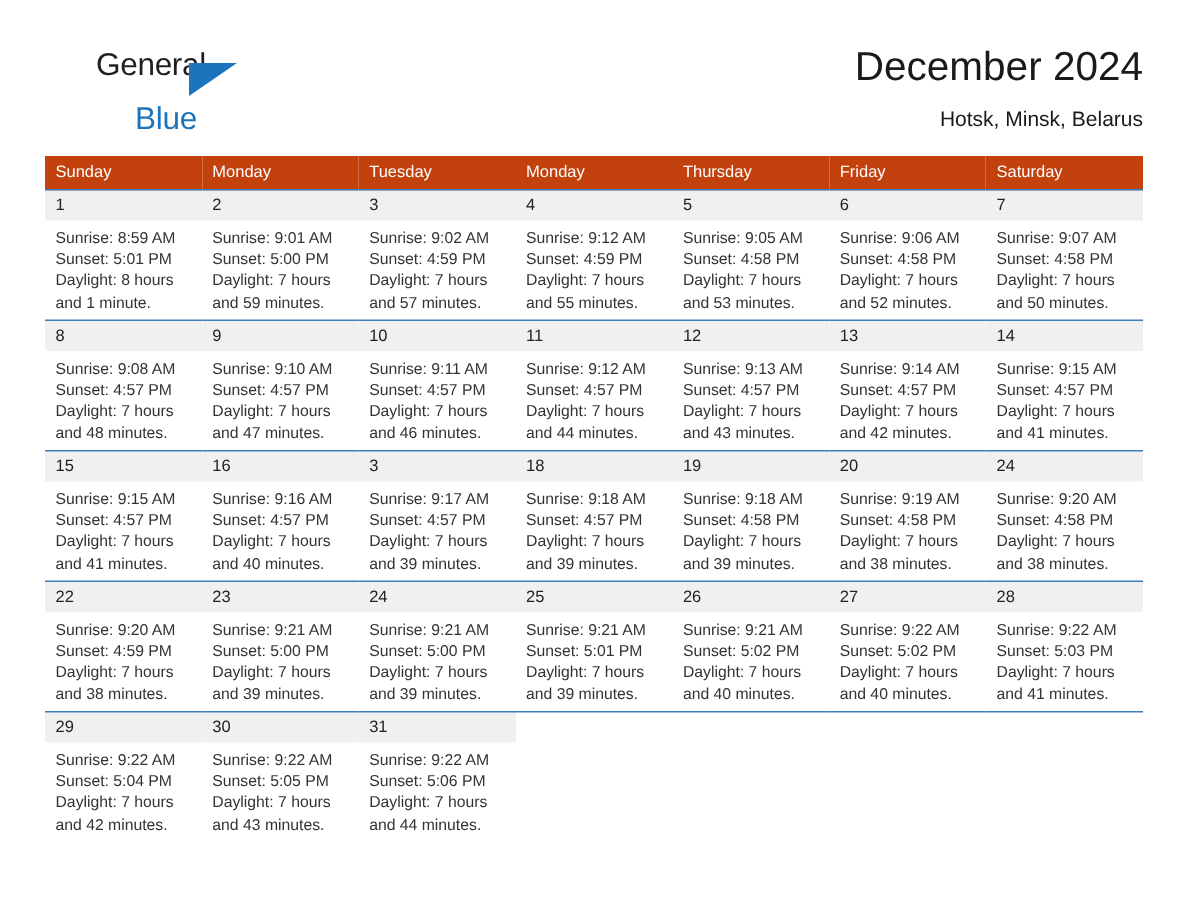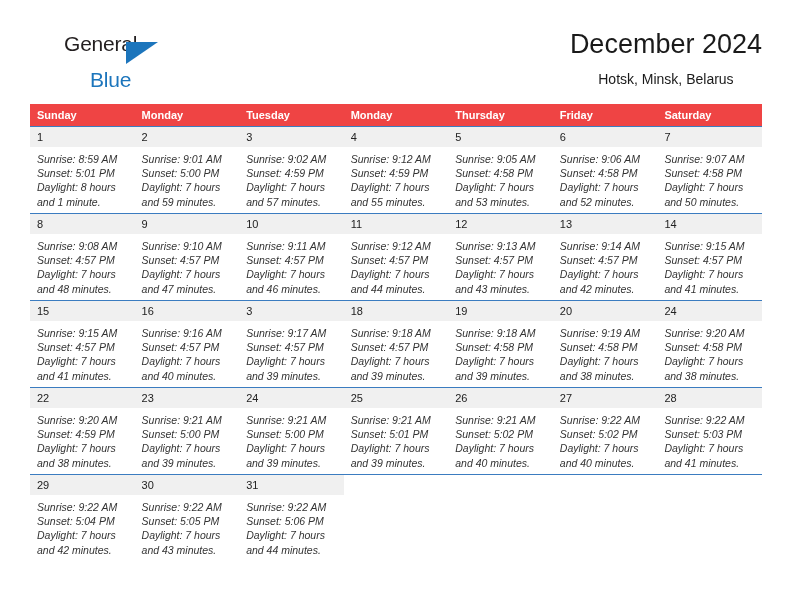--- a/index.html
+++ b/index.html
@@ -62,21 +62,21 @@
     width: 0;
     height: 0;
     border-left: 32px solid #1c75bc;
     border-bottom: 22px solid transparent;
   }
 
   .title-block {
     position: absolute;
     right: 0;
     top: 0;
-    text-align: center;
+    text-align: right;
   }
   .cal-title {
     font-size: 27px;
     color: #1a1a1a;
     line-height: 32px;
     white-space: nowrap;
     font-weight: normal;
     margin: 0;
   }
   .cal-subtitle {
@@ -90,24 +90,24 @@
   
   .calendar {
     position: absolute;
     left: 30px;
     top: 104px;
     width: 732px;
     border-collapse: collapse;
     table-layout: fixed;
   }
   .calendar th {
-    background: #ef4444;
+    background: #c2410c;
     color: #ffffff;
     font-size: 11px;
-    font-weight: bold;
+    font-weight: normal;
     text-align: left;
     padding: 5px 0 5px 7px;
     height: 12px;
     border: none;
   }
   .calendar td {
     vertical-align: top;
     padding: 0;
     border: none;
     border-top: 1px solid #3b7cc0;
@@ -123,21 +123,20 @@
     height: 12px;
   }
   .daynum.empty {
     background: #ffffff;
   }
   .lines {
     padding: 5px 4px 0 7px;
     font-size: 10.5px;
     line-height: 14.2px;
     color: #333333;
-    font-style: italic;
   }
   .lines div {
     white-space: nowrap;
   }
 </style>
 </head>
 <body>
 
 <div class="page">
 

